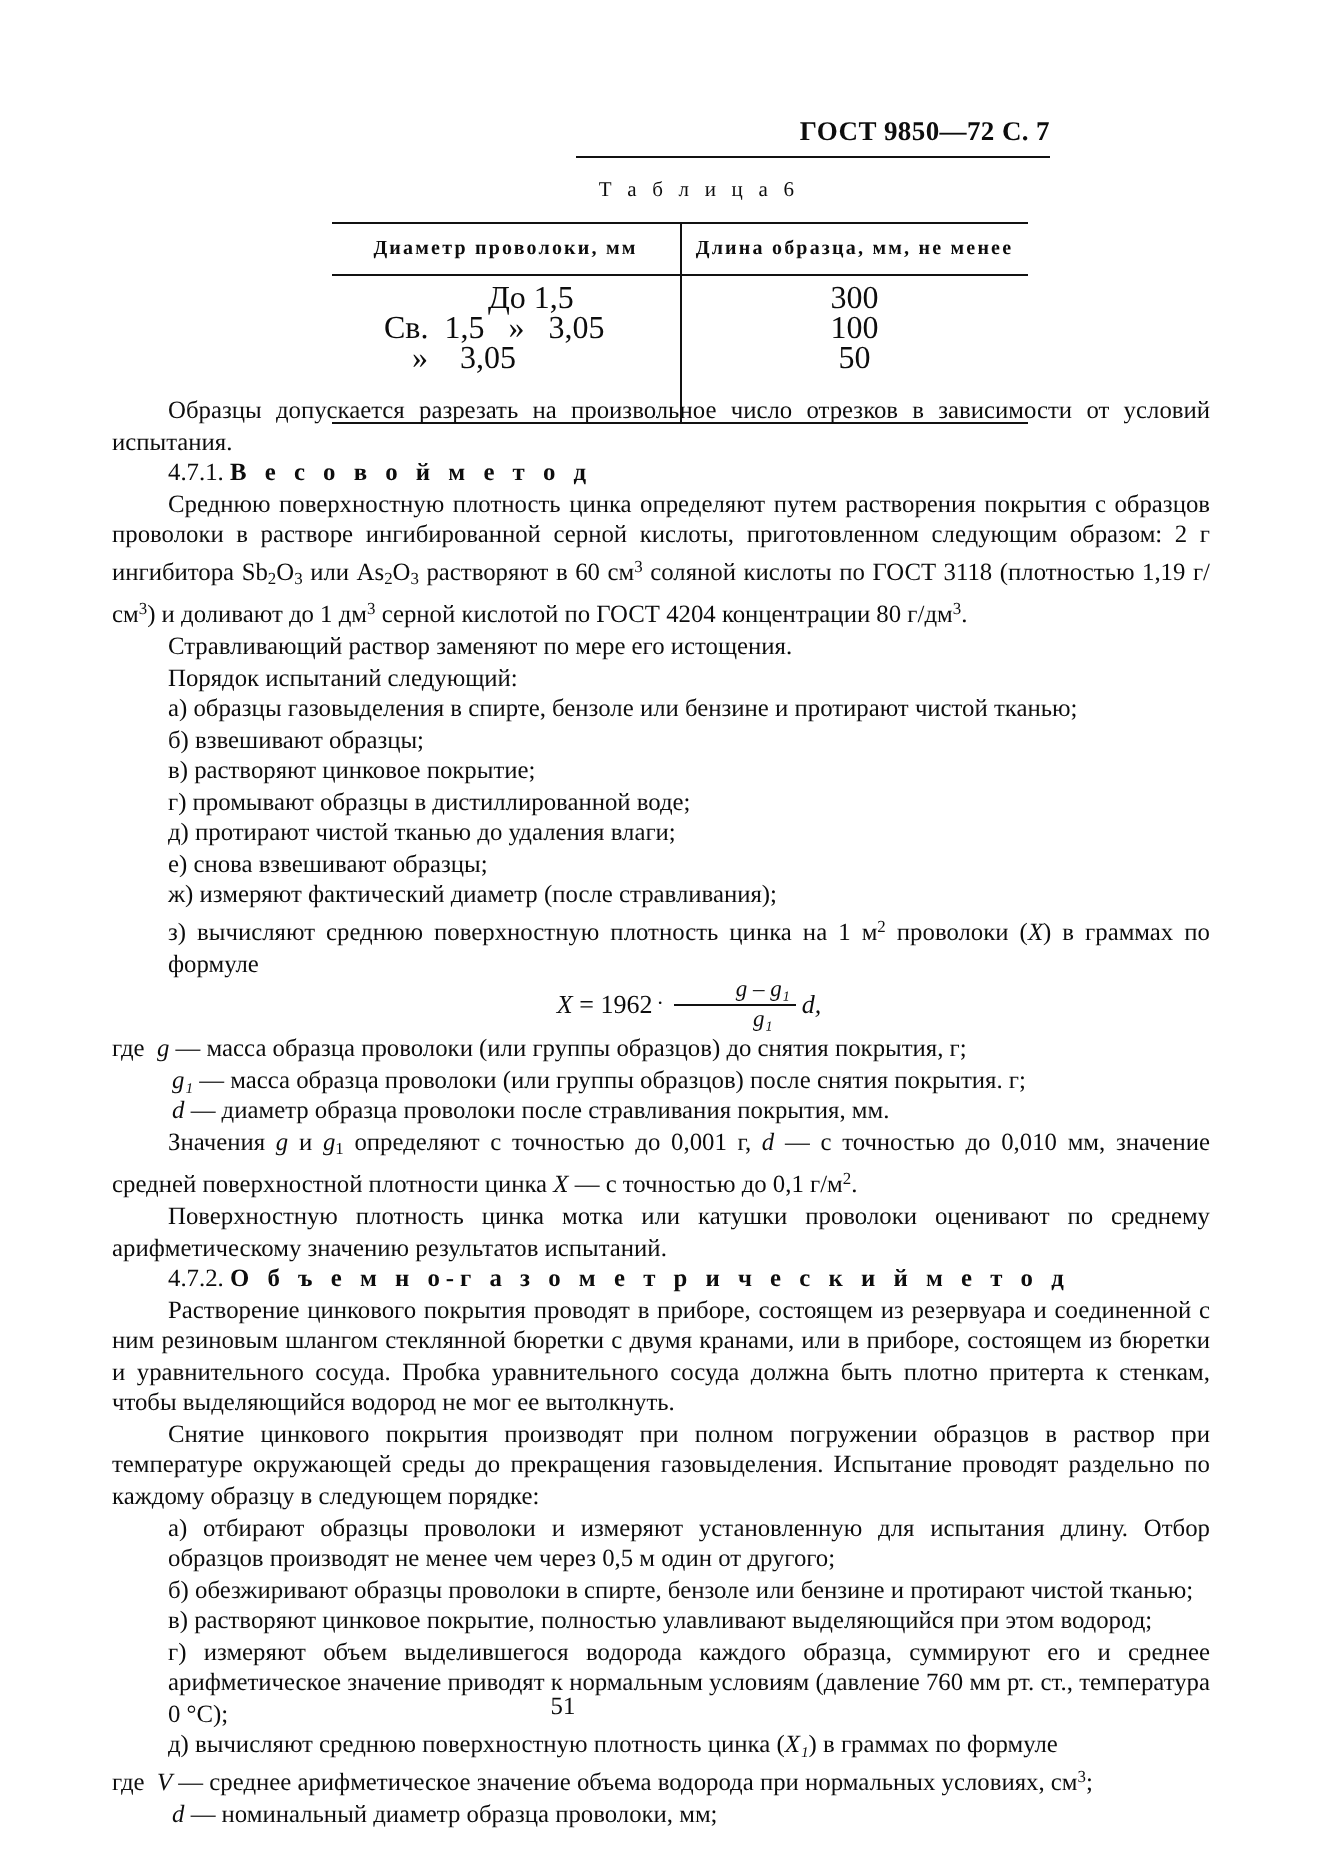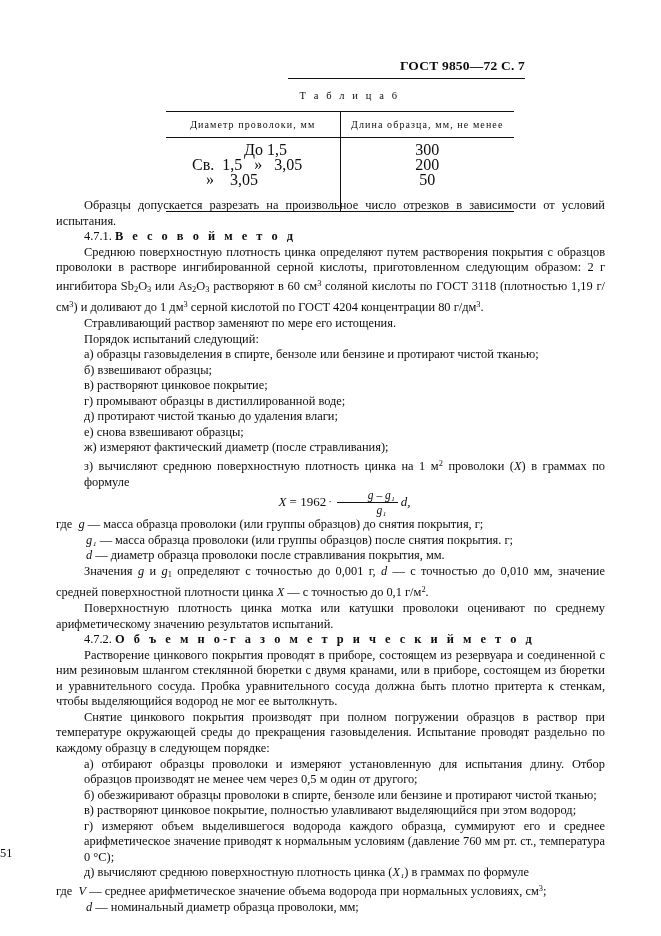--- a/index.html
+++ b/index.html
@@ -59,21 +59,21 @@
     top: 111px;
     left: 166px;
     width: 348px;
     border-collapse: collapse;
     font-size: 10px;
   }
   .data-table .thead-row th {
     border-top: 1.5px solid #111;
     border-bottom: 1.5px solid #111;
     padding: 7px 4px 7px 4px;
-    font-weight: normal;
+    font-weight: bold;
     letter-spacing: 1.1px;
     vertical-align: middle;
   }
   .data-table th.col-left { width: 50%; border-right: 1.3px solid #111; }
   .data-table th.col-right { width: 50%; }
   .data-table td {
     padding: 0;
     vertical-align: top;
   }
   .data-table td.cell-left {
@@ -170,21 +170,21 @@
   sub { font-size: 0.68em; vertical-align: -0.22em; }
   sup { font-size: 0.68em; vertical-align: 0.5em; }
   .dot { font-size: 11px; vertical-align: 0.12em; padding: 0 2px; }
 
   
   .page-number {
     position: absolute;
     top: 846px;
     left: 0;
     right: 16px;
-    text-align: left;
+    text-align: center;
     font-size: 12.4px;
   }
 </style>
 </head>
 <body>
 
 <div class="page">
 
   <div class="doc-header">ГОСТ 9850—72 С. 7</div>
   <div class="header-rule"></div>
@@ -203,21 +203,21 @@
         <td class="cell-left">
           <ul class="range-list">
             <li class="r1">До 1,5</li>
             <li class="r2">Св.  1,5   »   3,05</li>
             <li class="r3">»    3,05</li>
           </ul>
         </td>
         <td class="cell-right">
           <ul class="len-list">
             <li>300</li>
-            <li>200</li>
+            <li>100</li>
             <li>50</li>
           </ul>
         </td>
       </tr>
     </tbody>
   </table>
 
   <div class="body-text">
 
     <p>Образцы допускается разрезать на произвольное число отрезков в зависимости от условий испытания.</p>

